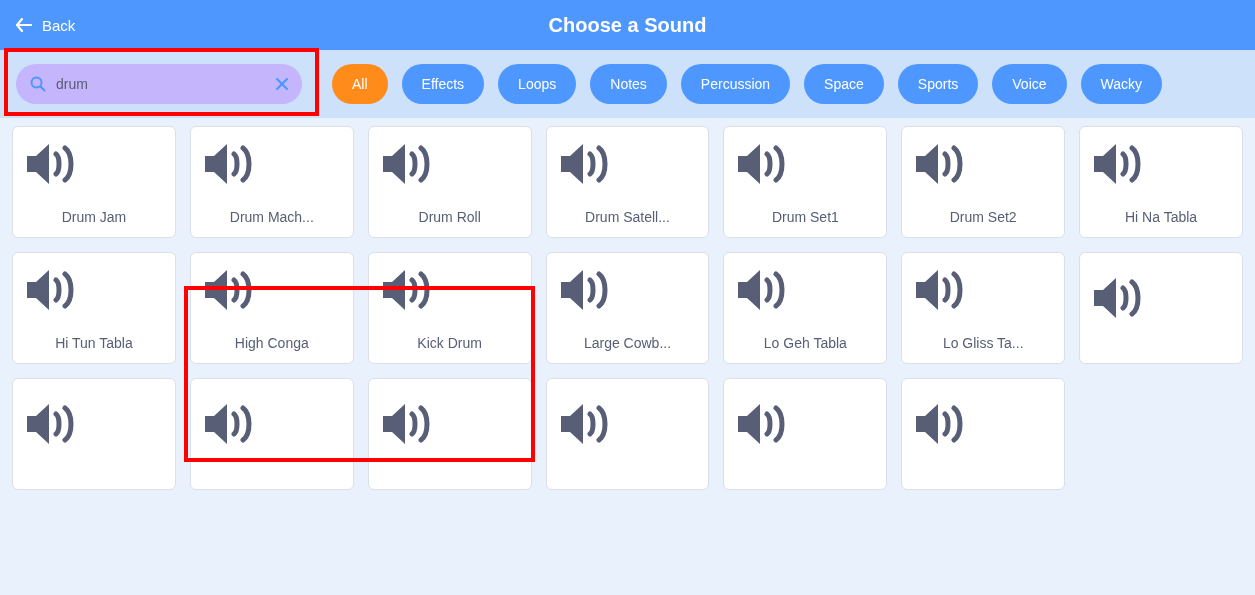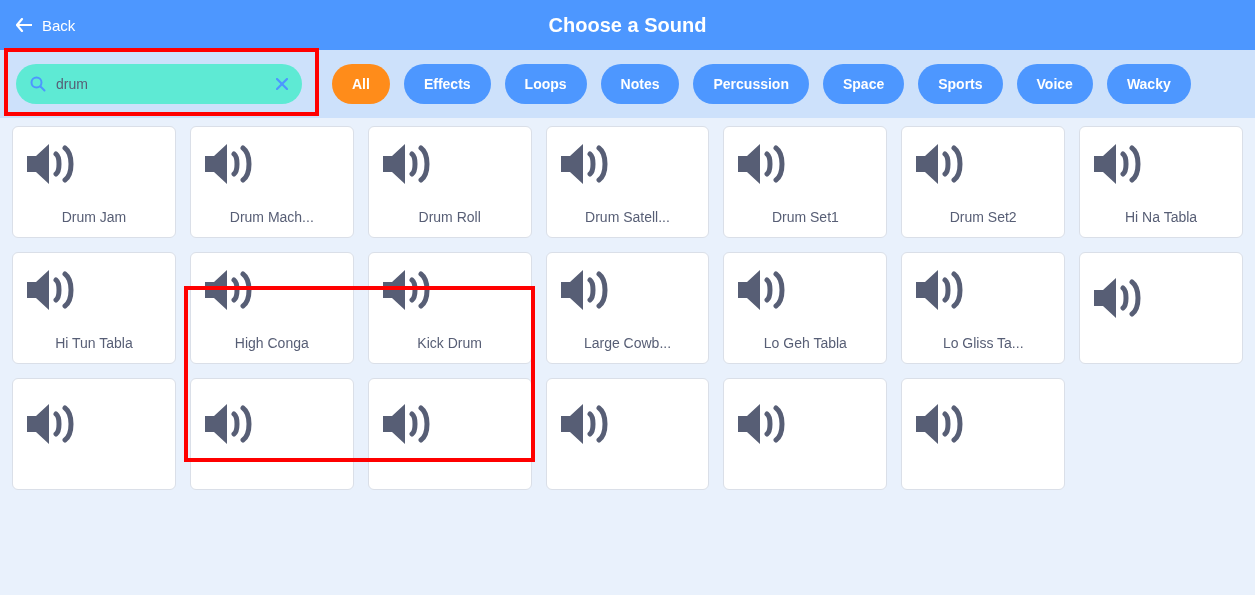--- a/index.html
+++ b/index.html
@@ -2,26 +2,26 @@
 <html><head>
   <meta charset="utf-8">
   <style>
     * { margin: 0; padding: 0; box-sizing: border-box; }
     body { font-family: -apple-system, BlinkMacSystemFont, "Segoe UI", Helvetica, Arial, sans-serif; background: #e9f1fc; width: 1255px; height: 595px; overflow: hidden; }
     .header { background: #4d97ff; height: 50px; display: flex; align-items: center; padding: 0 16px; position: relative; }
     .back-btn { display: flex; align-items: center; color: white; font-size: 15px; font-weight: 400; cursor: pointer; gap: 10px; }
     .back-arrow { display: inline-flex; }
     .title { position: absolute; left: 50%; transform: translateX(-50%); color: white; font-size: 20px; font-weight: 600; }
     .filter-bar { background: #cde1fb; padding: 14px 16px; display: flex; align-items: center; gap: 14px; }
-    .search-wrap { background: #5eead4; border-radius: 22px; height: 40px; width: 286px; display: flex; align-items: center; padding: 0 14px; gap: 10px; }
+    .search-wrap { background: #c4b5fd; border-radius: 22px; height: 40px; width: 286px; display: flex; align-items: center; padding: 0 14px; gap: 10px; }
     .search-icon { color: #4d97ff; display: inline-flex; }
     .search-input { border: none; outline: none; flex: 1; font-size: 14px; color: #575e75; background: transparent; }
     .clear-icon { color: #4d97ff; cursor: pointer; display: inline-flex; }
     .categories { display: flex; gap: 14px; margin-left: 16px; }
-    .cat-btn { background: #4d97ff; color: white; border: none; border-radius: 22px; height: 40px; padding: 0 20px; font-size: 14px; font-weight: 700; cursor: pointer; white-space: nowrap; }
+    .cat-btn { background: #4d97ff; color: white; border: none; border-radius: 22px; height: 40px; padding: 0 20px; font-size: 14px; font-weight: 400; cursor: pointer; white-space: nowrap; }
     .cat-btn.active { background: #ff8c1a; }
     .grid { padding: 8px 12px; display: grid; grid-template-columns: repeat(7, 1fr); gap: 14px; }
     .sound-card { background: white; border: 1px solid #dadfe8; border-radius: 6px; height: 112px; display: flex; flex-direction: column; align-items: flex-start; justify-content: center; cursor: pointer; padding: 10px; }
     .sound-icon { color: #575e75; margin-bottom: 20px; display: inline-flex; }
     .sound-label { color: #575e75; font-size: 14px; text-align: center; width: 100%; overflow: hidden; text-overflow: ellipsis; white-space: nowrap; }
     .red-box-1 { position: absolute; border: 4px solid #ff0000; pointer-events: none; left: 4px; top: 48px; width: 315px; height: 68px; z-index: 10; }
     .red-box-2 { position: absolute; border: 4px solid #ff0000; pointer-events: none; left: 184px; top: 286px; width: 351px; height: 176px; z-index: 10; }
   </style>
 </head>
 <body>

